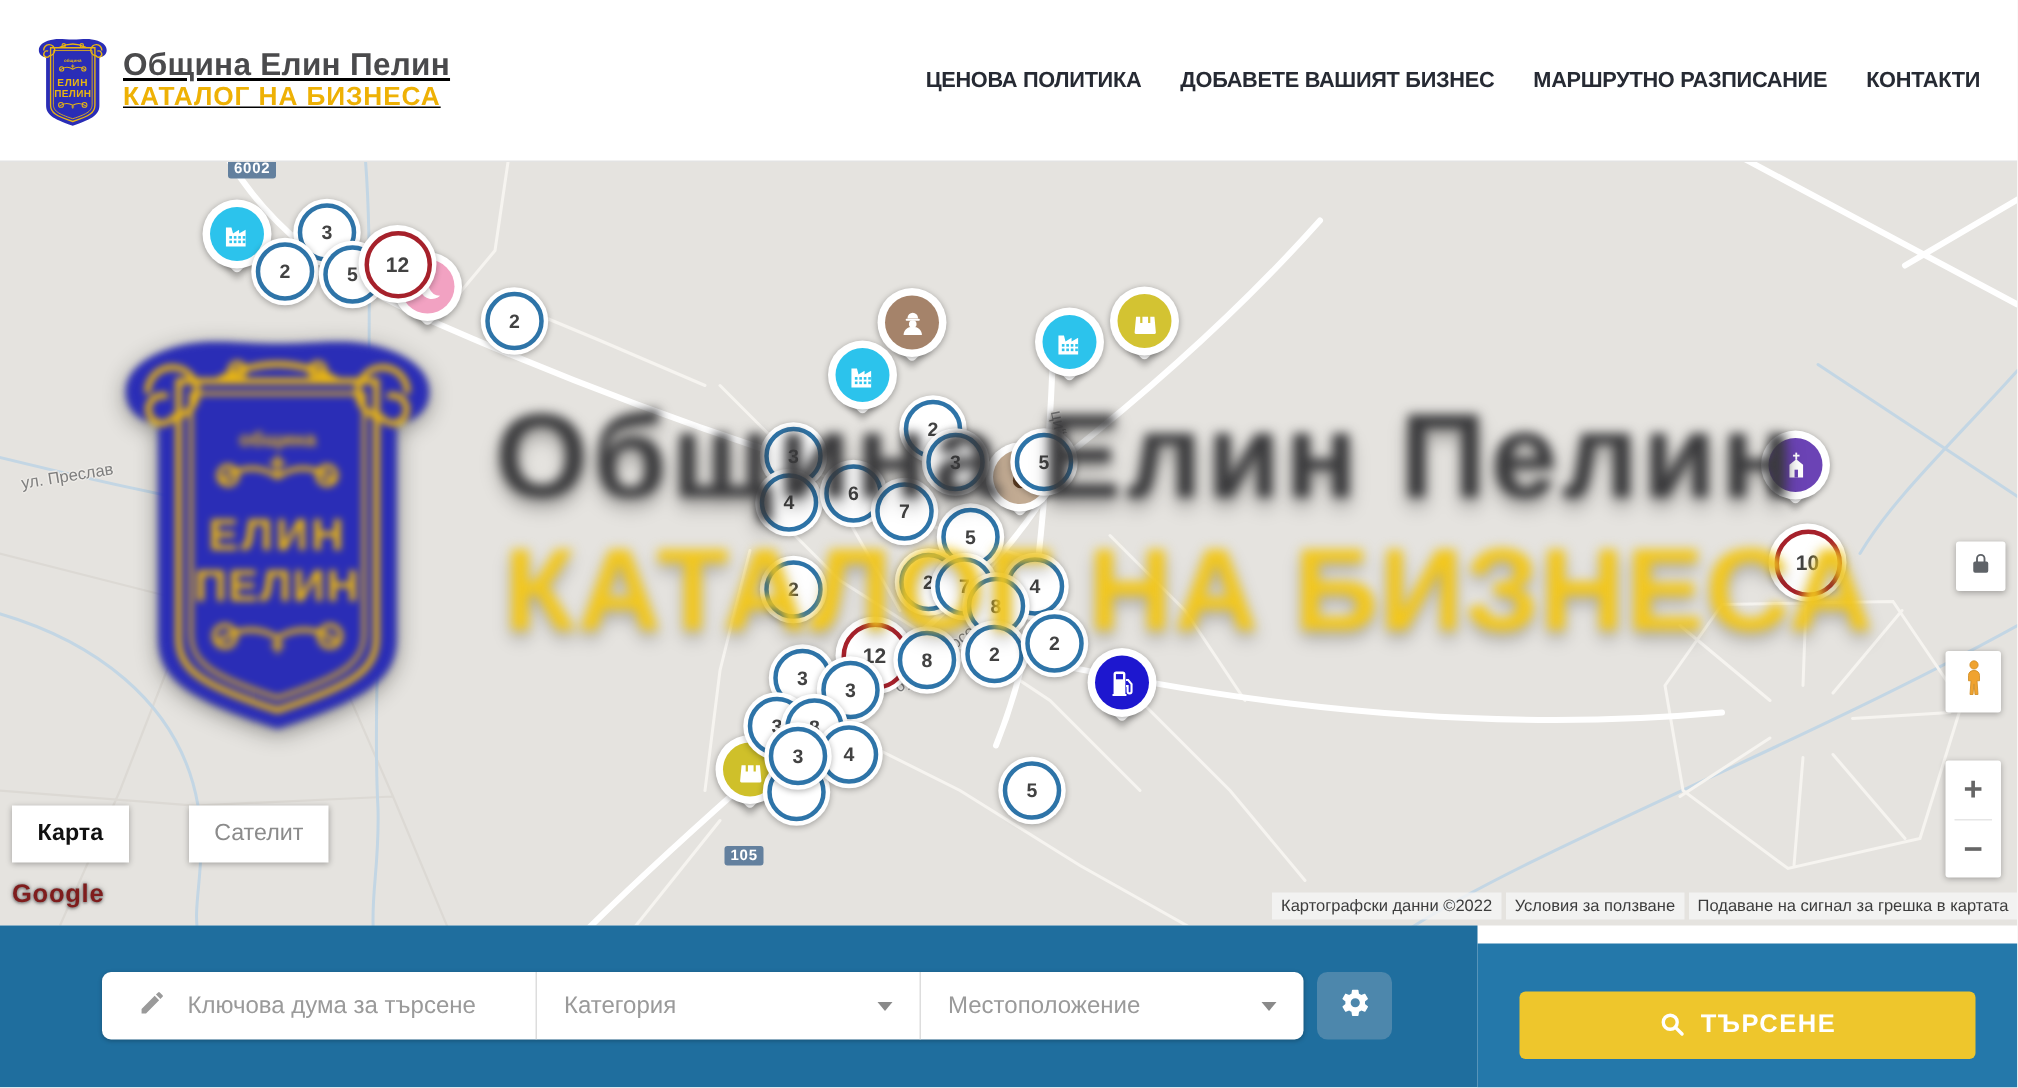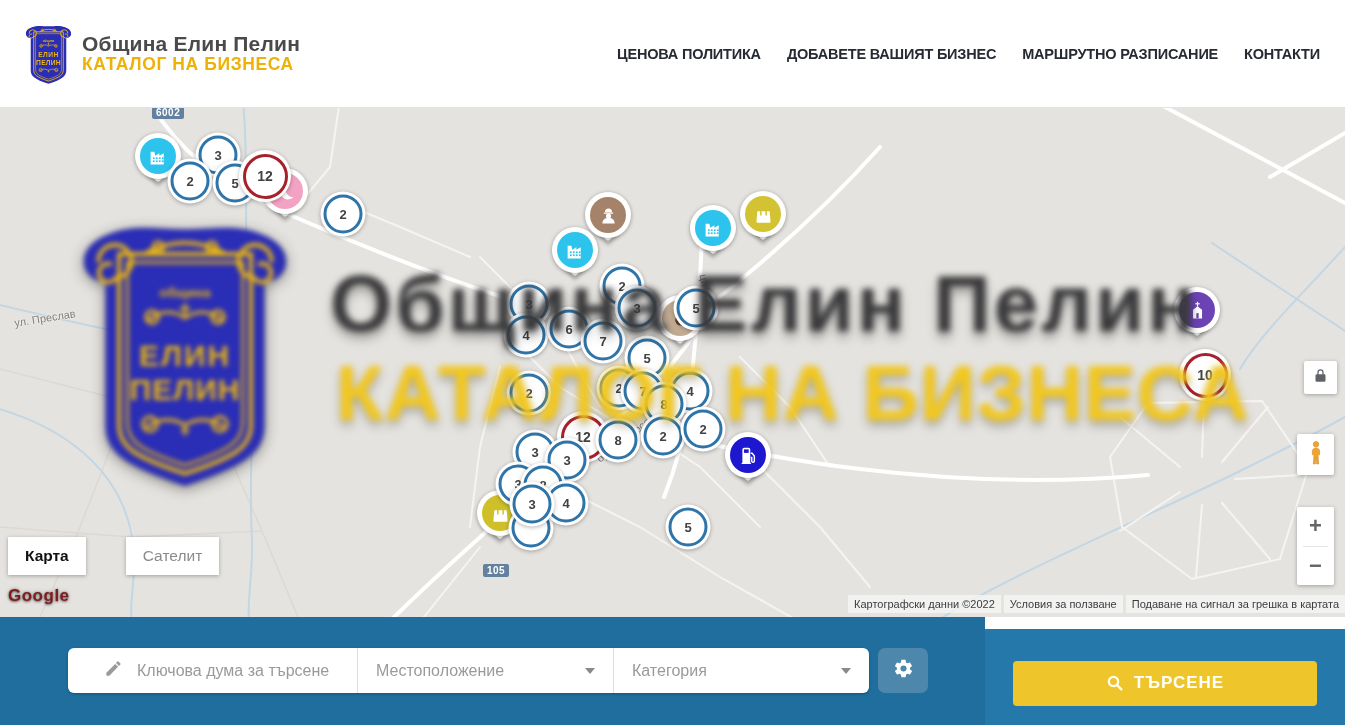--- a/index.html
+++ b/index.html
@@ -4,21 +4,21 @@
 <style>
   html,body{margin:0;padding:0;background:#fff;}
   .page{position:relative;width:1345px;height:725px;overflow:hidden;
         font-family:"Liberation Sans",sans-serif;background:#fff;}
 
   
   .header{position:absolute;left:0;top:0;width:1345px;height:107px;background:#fff;
           border-bottom:1px solid #e3e3e3;z-index:40;display:flex;align-items:center;}
   .brand{display:flex;align-items:center;margin-left:25px;gap:10px;}
   .crest-header{width:47px;height:60px;}
-  .brand-text{display:flex;flex-direction:column;line-height:1.12;}
+  .brand-text{display:flex;flex-direction:column;line-height:1.12;text-decoration:underline;}
   .brand-title{font-size:21px;font-weight:bold;color:#4a4a4c;letter-spacing:.2px;}
   .brand-subtitle{font-size:17.5px;font-weight:bold;color:#eeb105;letter-spacing:.6px;}
   .main-nav{margin-left:auto;margin-right:25px;display:flex;gap:26px;align-items:center;}
   .nav-item{font-size:14.5px;font-weight:bold;color:#262a33;text-decoration:none;
             letter-spacing:-.2px;cursor:pointer;white-space:nowrap;}
 
   
   .map{position:absolute;left:0;top:107px;width:1345px;height:510px;background:#e5e3df;z-index:1;}
   .map svg.roads{position:absolute;left:0;top:0;}
   .rw{stroke:#ffffff;stroke-width:4;fill:none;stroke-linecap:round;}
@@ -81,21 +81,21 @@
             color:#666;cursor:pointer;}
   .zoom-sep{height:1px;background:#e6e6e6;margin:0 6px;}
 
   
   .bottombar{position:absolute;left:0;top:617px;width:1345px;height:108px;z-index:40;display:flex;}
   .bottombar-left{width:985px;height:108px;background:#1f6e9e;position:relative;}
   .bottombar-right{width:360px;height:108px;background:#2478aa;display:flex;align-items:center;justify-content:center;margin-top:12px;}
   .search-pill{position:absolute;left:68px;top:31px;width:801px;height:45px;background:#fff;border-radius:6px;
                display:flex;align-items:stretch;box-shadow:0 1px 3px rgba(0,0,0,.25);overflow:hidden;}
   .pill-sec{display:flex;align-items:center;}
-  .pill-keyword{width:289px;gap:12px;padding-left:36px;box-sizing:border-box;}
+  .pill-keyword{width:289px;gap:12px;padding-left:24px;box-sizing:border-box;}
   .pill-keyword input{border:none;outline:none;font-size:16px;color:#555;width:200px;
                       font-family:"Liberation Sans",sans-serif;}
   .pill-keyword input::placeholder{color:#9a9a9a;opacity:1;}
   .pill-select{width:256px;justify-content:space-between;padding:0 18px;box-sizing:border-box;
                border-left:1px solid #ddd;cursor:pointer;}
   .pill-select .sel-label{font-size:16px;color:#9a9a9a;}
   .chevron{width:0;height:0;border-left:5px solid transparent;border-right:5px solid transparent;
            border-top:6px solid #8a8a8a;}
   .gear-btn{position:absolute;left:878px;top:31px;width:50px;height:45px;background:#4d87ac;border-radius:7px;
             display:flex;align-items:center;justify-content:center;cursor:pointer;}
@@ -479,25 +479,25 @@
       <div class="search-pill">
         <div class="pill-sec pill-keyword">
           <span>
             <svg width="19" height="19" viewBox="0 0 24 24" fill="#9a9a9a">
                 <path d="M3 17.25V21h3.75L17.8 9.94l-3.75-3.75L3 17.25zM20.7 7.04c.4-.4.4-1.02 0-1.41l-2.34-2.34a1 1 0 0 0-1.41 0l-1.83 1.83 3.75 3.75 1.83-1.83z"></path>
               </svg>
           </span>
           <input type="text" placeholder="Ключова дума за търсене" style="">
         </div>
         <div class="pill-sec pill-select">
+          <span class="sel-label">Категория</span>
+          <span class="chevron"></span>
+        </div>
+        <div class="pill-sec pill-select">
           <span class="sel-label">Местоположение</span>
-          <span class="chevron"></span>
-        </div>
-        <div class="pill-sec pill-select">
-          <span class="sel-label">Категория</span>
           <span class="chevron"></span>
         </div>
       </div>
       <div class="gear-btn">
         <span>
           <svg viewBox="0 0 24 24" fill="#fff">
               <path d="M19.4 13c.04-.33.06-.66.06-1s-.02-.67-.06-1l2.1-1.6c.2-.15.25-.42.13-.64l-2-3.46c-.12-.22-.38-.3-.6-.22l-2.5 1a7.3 7.3 0 0 0-1.7-1l-.4-2.66A.5.5 0 0 0 14 2h-4c-.25 0-.46.18-.5.42l-.4 2.66c-.6.25-1.17.6-1.7 1l-2.5-1a.5.5 0 0 0-.6.22l-2 3.46c-.12.22-.07.49.13.64L4.53 11c-.04.33-.06.66-.06 1s.02.67.06 1l-2.1 1.6c-.2.15-.25.42-.13.64l2 3.46c.12.22.38.3.6.22l2.5-1c.52.4 1.1.74 1.7 1l.4 2.66c.04.24.25.42.5.42h4c.25 0 .46-.18.5-.42l.4-2.66c.6-.25 1.17-.6 1.7-1l2.5 1c.22.08.48 0 .6-.22l2-3.46a.5.5 0 0 0-.13-.64L19.4 13zM12 15.5a3.5 3.5 0 1 1 0-7 3.5 3.5 0 0 1 0 7z"></path>
             </svg>
         </span>
       </div>

